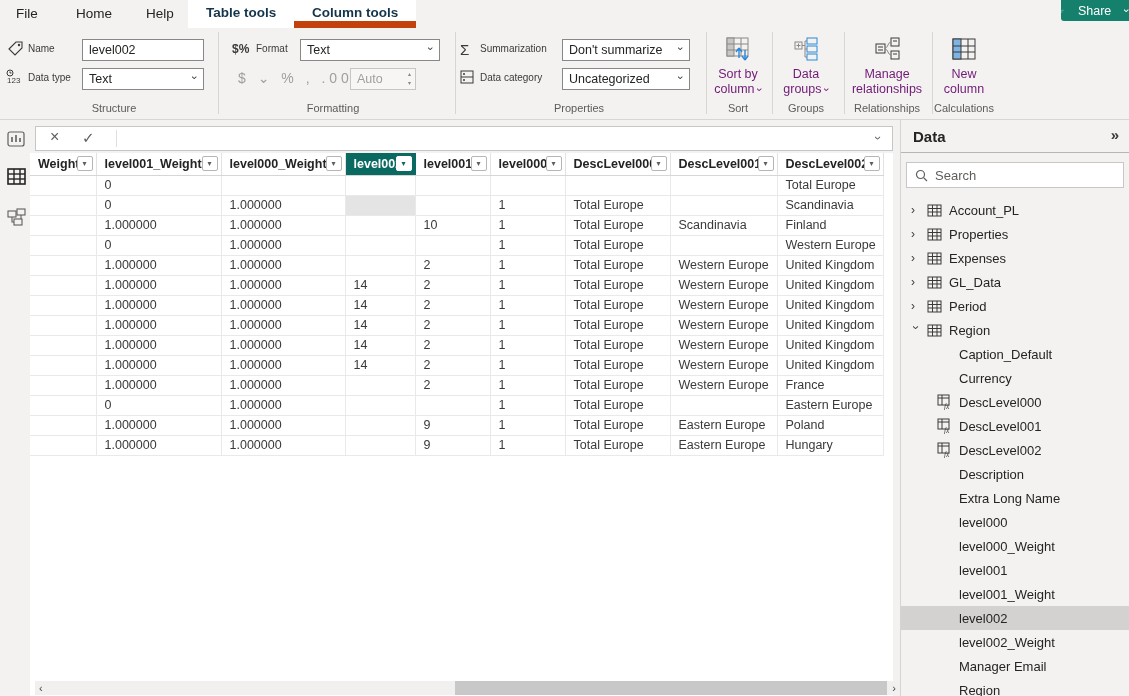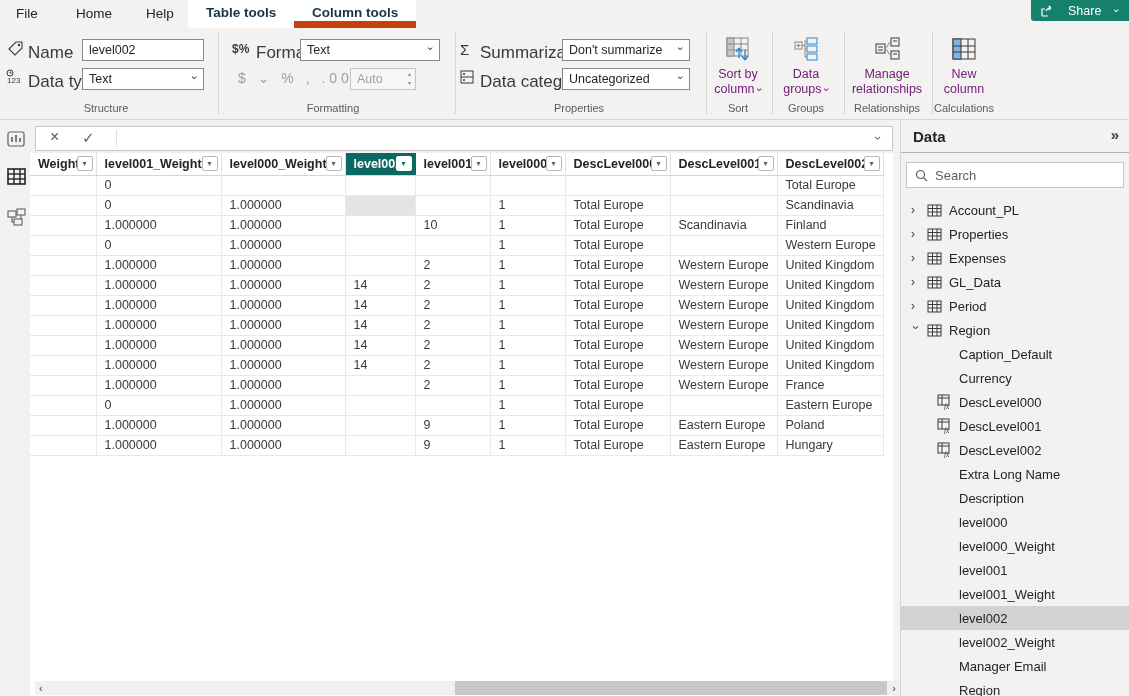--- a/index.html
+++ b/index.html
@@ -5,29 +5,29 @@
   * { margin:0; padding:0; box-sizing:border-box; }
   html,body { width:1129px; height:696px; overflow:hidden; }
   body { font-family:"Liberation Sans","DejaVu Sans",sans-serif; background:#f3f2f1; color:#252423; }
   #app { position:relative; width:1129px; height:696px;padding-left:36px; }
 
   
   .topbar { position:absolute; left:0; top:0; width:1129px; height:28px; background:#f3f2f1; }
   .apptab { position:absolute; top:0; height:28px; line-height:28px; font-size:13.5px; color:#252423; padding:0 6px; cursor:default; }
   .chiptab { position:absolute; top:0; height:28px; line-height:26px; font-size:13.5px; background:#fff; color:#14344b; padding:0 18px; font-weight:bold; }
   .chiptab.active { border-bottom:7px solid #c2410c; }
-  .share-btn { position:absolute; right:0; top:0; height:21px; width:98px; background:#15816d; color:#fff; font-size:12.5px; display:flex; align-items:center; justify-content:center; gap:14px; border-radius:0 0 0 3px; }
+  .share-btn { position:absolute; right:0; top:0; height:21px; width:68px; background:#15816d; color:#fff; font-size:12.5px; display:flex; align-items:center; justify-content:center; gap:14px; border-radius:0 0 0 3px; }
   .share-btn svg { display:block; }
   .chev { display:inline-block; transform:rotate(90deg); font-size:11px; line-height:1; }
 
   
   .ribbon { position:absolute; left:0; top:28px; width:1129px; height:92px; background:#f3f2f1; border-bottom:1px solid #d8d6d4; }
   .ribbon .vdiv { position:absolute; top:4px; width:1px; height:82px; background:#d8d6d4; }
   .grp-label { position:absolute; top:74px; font-size:11px; color:#5d5b58; text-align:center; }
-  .rlabel { position:absolute; font-size:17px; color:#3b3a39; white-space:nowrap; }
+  .rlabel { position:absolute; font-size:10px; color:#3b3a39; white-space:nowrap; }
   .rinput { position:absolute; height:22px; background:#fff; border:1px solid #8a8886; font-size:12.5px; color:#252423; padding:0 6px; line-height:20px; }
   .rselect { position:absolute; height:22px; background:#fff; border:1px solid #8a8886; font-size:12.5px; color:#252423; padding:0 6px; line-height:20px; }
   .rselect .dd { position:absolute; right:6px; top:3px; color:#3b3a39; }
   .ricon { position:absolute; font-size:13px; color:#3b3a39; }
   .disabled-icons { position:absolute; color:#a19f9d; font-size:14px; letter-spacing:4px; }
   .auto-spin { position:absolute; height:22px; width:66px; border:1px solid #c8c6c4; background:#f7f6f5; color:#a19f9d; font-size:12.5px; line-height:20px; padding:0 6px; }
   .auto-spin .spin { position:absolute; right:4px; top:1px; display:flex; flex-direction:column; font-size:6px; color:#8a8886; line-height:9px; }
   .bigbtn { position:absolute; top:6px; display:flex; flex-direction:column; align-items:center; text-align:center; font-size:12.5px; color:#701a75; line-height:15px; }
   .bigbtn .ic { height:30px; display:flex; align-items:center; justify-content:center; margin-bottom:3px; }
 
@@ -102,21 +102,21 @@
       </svg>
     <span class="rlabel" style="left:28px;top:15px">Name</span>
     <div class="rinput" style="left:82px;top:11px;width:122px">level002</div>
     <svg class="ricon" style="left:5px;top:41px" width="18" height="16" viewBox="0 0 18 16">
         <circle cx="5" cy="4" r="3" fill="none" stroke="#3b3a39"></circle>
         <path d="M5 2.5 V4 H6.5" fill="none" stroke="#3b3a39"></path>
         <text x="2" y="14" font-size="8" fill="#3b3a39" font-family="Liberation Sans">123</text>
       </svg>
     <span class="rlabel" style="left:28px;top:44px">Data type</span>
     <div class="rselect" style="left:82px;top:40px;width:122px"><span>Text</span><span class="dd chev">›</span></div>
-    <div class="grp-label" style="left:0;width:212px">Structure</div>
+    <div class="grp-label" style="left:8px;width:212px">Structure</div>
     <div class="vdiv" style="left:218px"></div>
 
     <span class="ricon" style="left:232px;top:14px;font-weight:bold;font-size:12px">$%</span>
     <span class="rlabel" style="left:256px;top:15px">Format</span>
     <div class="rselect" style="left:300px;top:11px;width:140px"><span>Text</span><span class="dd chev">›</span></div>
     <span class="disabled-icons" style="left:238px;top:42px">$ ⌄ %  ,  .00</span>
     <div class="auto-spin" style="left:350px;top:40px"><span>Auto</span><span class="spin">
           <span>▴</span>
           <span>▾</span>
         </span></div>
@@ -542,28 +542,28 @@
           <svg width="16" height="16" viewBox="0 0 16 16" style="flex:0 0 16px">
             <rect x="1" y="1" width="11" height="10" fill="none" stroke="#3b3a39"></rect>
             <line x1="1" y1="4" x2="12" y2="4" stroke="#3b3a39"></line>
             <line x1="5" y1="1" x2="5" y2="11" stroke="#3b3a39"></line>
             <text x="7" y="15" font-size="7.5" font-style="italic" fill="#3b3a39" font-family="Liberation Serif">fx</text>
           </svg>
           <span>DescLevel002</span>
         </div>
         <div class="tree-row fld">
           <span class="fxspace"></span>
+          <span>Description</span>
+        </div>
+        <div class="tree-row fld">
+          <span class="fxspace"></span>
           <span>Extra Long Name</span>
         </div>
         <div class="tree-row fld">
           <span class="fxspace"></span>
-          <span>Description</span>
-        </div>
-        <div class="tree-row fld">
-          <span class="fxspace"></span>
           <span>level000</span>
         </div>
         <div class="tree-row fld">
           <span class="fxspace"></span>
           <span>level000_Weight</span>
         </div>
         <div class="tree-row fld">
           <span class="fxspace"></span>
           <span>level001</span>
         </div>

